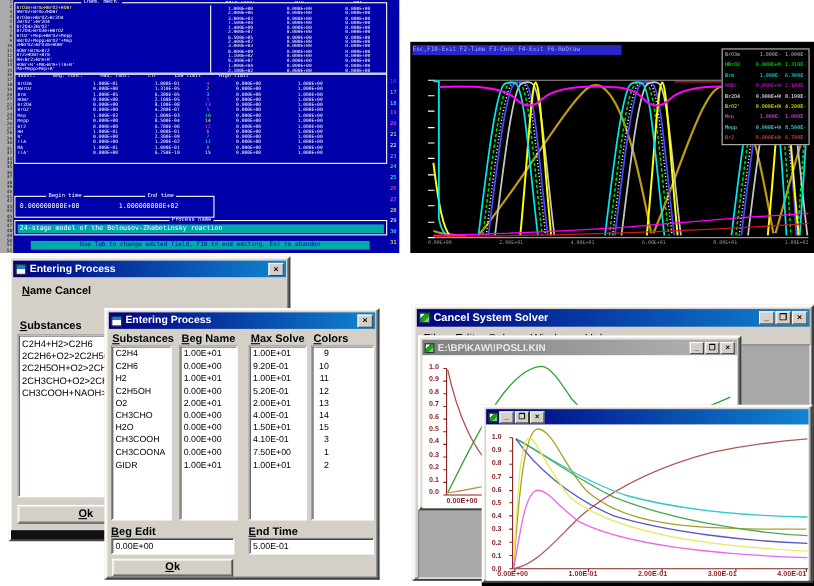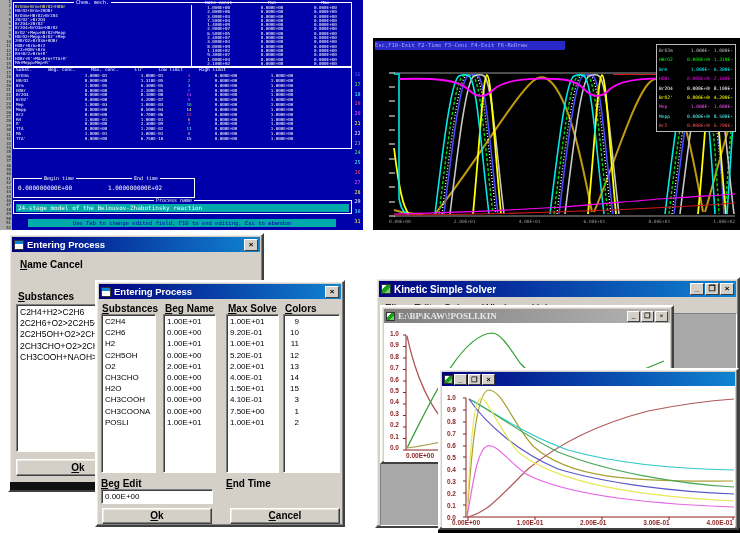--- a/index.html
+++ b/index.html
@@ -32,21 +32,21 @@
   .legrow .lname{flex:1;overflow:hidden;}
   .legrow .lv{width:23px;text-align:right;overflow:hidden;}
   #bzticks{left:16px;top:181px;width:346px;display:flex;justify-content:space-between;
            color:#999;font-family:"DejaVu Sans Mono",monospace;font-size:4.5px;}
   
   .win{background:#D4D0C8;border:2px solid;border-color:#FFF #404040 #404040 #FFF;
        box-shadow:inset -1px -1px 0 #808080,inset 1px 1px 0 #ECE9E2;box-sizing:border-box;}
   .tbar{position:absolute;left:2px;top:2px;right:2px;height:15px;display:flex;align-items:center;
         padding:0 2px;box-sizing:border-box;color:#fff;font-weight:bold;font-size:9.5px;}
   .tactive{background:linear-gradient(90deg,#000080,#1084D0);}
-  .tinactive{background:linear-gradient(90deg,#7F7F7F,#B5B5B5);color:#E8E8E8;font-family:Liberation Serif, serif;}
+  .tinactive{background:linear-gradient(90deg,#7F7F7F,#B5B5B5);color:#E8E8E8;}
   .ttext{flex:1;white-space:nowrap;overflow:hidden;margin-left:3px;}
   .wbtn{width:14px;height:12px;background:#D4D0C8;border:1px solid;border-color:#FFF #404040 #404040 #FFF;
         font-size:8px;line-height:10px;text-align:center;color:#000;margin-left:1px;box-sizing:border-box;font-weight:bold;}
   .wbtn.sm{width:13px;height:11px;font-size:7px;line-height:9px;}
   .appicon{width:10px;height:10px;background:linear-gradient(135deg,#FFF 30%,#18A018 30%,#18A018 65%,#70D070 65%);
            border:1px solid #333;box-sizing:border-box;}
   .inset{background:#fff;border:1px solid;border-color:#808080 #FFF #FFF #808080;
          box-shadow:inset 1px 1px 0 #404040;box-sizing:border-box;}
   .blabel{font-size:10px;font-weight:bold;color:#000;display:inline-block;}
   .blabel::first-letter{text-decoration:underline;}
@@ -502,21 +502,21 @@
 
     <div class="lrow">C2H4</div>
         <div class="lrow">C2H6</div>
         <div class="lrow">H2</div>
         <div class="lrow">C2H5OH</div>
         <div class="lrow">O2</div>
         <div class="lrow">CH3CHO</div>
         <div class="lrow">H2O</div>
         <div class="lrow">CH3COOH</div>
         <div class="lrow">CH3COONA</div>
-        <div class="lrow">POSLI</div>
+        <div class="lrow">GIDR</div>
       </div>
     <div class="abs inset" style="left:66px;top:32px;width:53px;height:159px;padding-top:1px;">
 
     <div class="lrow">1.00E+01</div>
         <div class="lrow">0.00E+00</div>
         <div class="lrow">1.00E+01</div>
         <div class="lrow">0.00E+00</div>
         <div class="lrow">2.00E+01</div>
         <div class="lrow">0.00E+00</div>
         <div class="lrow">0.00E+00</div>
@@ -547,28 +547,28 @@
         <div class="lrow"><span style="display:inline-block;width:12px;text-align:right;">14</span></div>
         <div class="lrow"><span style="display:inline-block;width:12px;text-align:right;">15</span></div>
         <div class="lrow"><span style="display:inline-block;width:12px;text-align:right;">3</span></div>
         <div class="lrow"><span style="display:inline-block;width:12px;text-align:right;">1</span></div>
         <div class="lrow"><span style="display:inline-block;width:12px;text-align:right;">2</span></div>
       </div>
 
     <div class="abs blabel" style="left:4px;top:196px;">Beg Edit</div>
     <div class="abs inset" style="left:4px;top:207px;width:112px;height:15px;font-size:8px;line-height:13px;padding-left:3px;">0.00E+00</div>
     <div class="abs blabel" style="left:129px;top:196px;">End Time</div>
+    <div class="abs inset" style="left:129px;top:207px;width:114px;height:15px;font-size:8px;line-height:13px;padding-left:3px;">5.00E-01</div>
     <div class="abs btn3d" style="left:5px;top:226px;width:110px;height:16px;line-height:14px;"><span>Ok</span></div>
-    <div class="abs btn3d" style="left:133px;top:226px;width:110px;height:16px;line-height:14px;"><span>Cancel</span></div>
   </div>
 
   <div class="abs win" style="left:375px;top:277px;width:365px;height:251px;z-index:5;">
     <div class="tbar tactive" style="height:16px;">
       <span class="appicon"></span>
-      <span class="ttext" style="font-size:10px;">Kinetic Simple Solver</span>
+      <span class="ttext" style="font-size:10px;">Cancel System Solver</span>
       <span class="wbtn">_</span>
       <span class="wbtn">❐</span>
       <span class="wbtn">×</span>
     </div>
     <div class="abs" style="left:2px;top:19px;right:2px;height:15px;">
       
     <span class="menuitem">File</span><span class="menuitem">Edit</span><span class="menuitem">Solve</span><span class="menuitem">Window</span><span class="menuitem">Help</span></div>
     <div class="abs" style="left:3px;top:34px;width:355px;height:211px;background:#A8A8A8;border:1px solid;border-color:#808080 #FFF #FFF #808080;"></div>
 
     <div class="abs win" style="left:3px;top:26px;width:294px;height:159px;z-index:6;">

